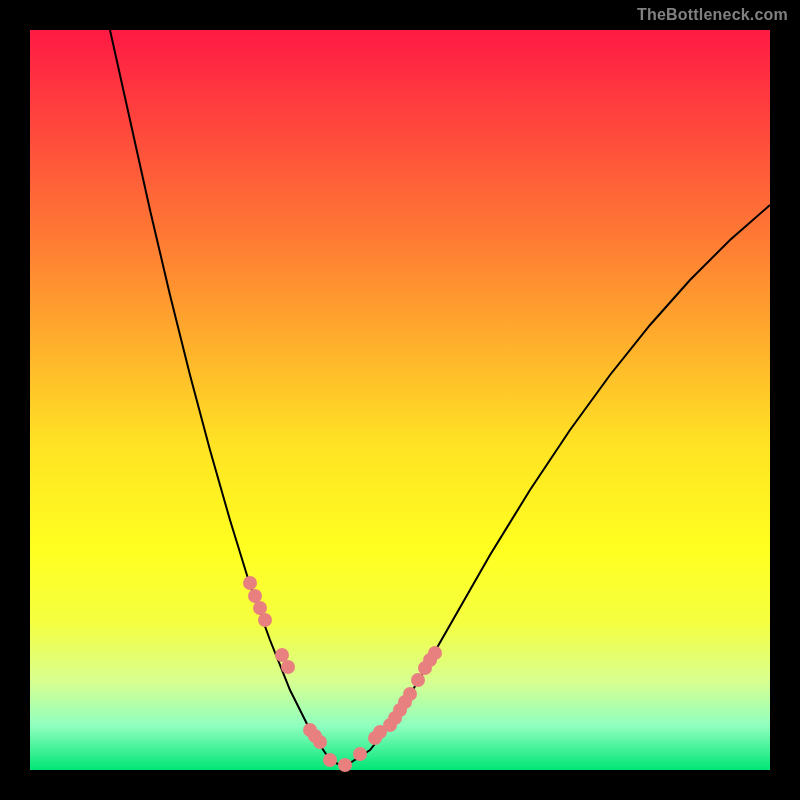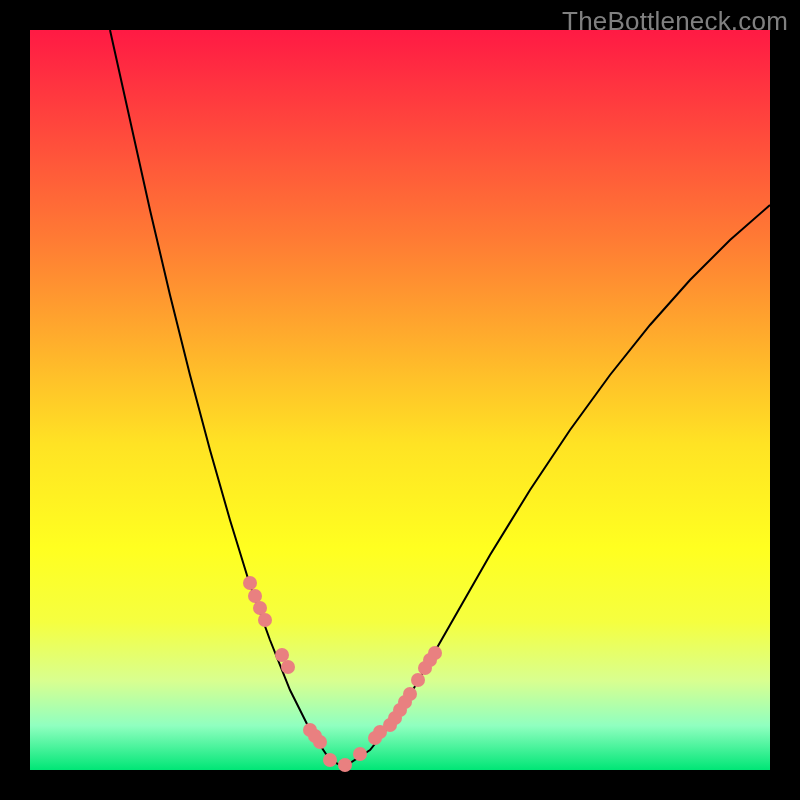--- a/index.html
+++ b/index.html
@@ -27,22 +27,22 @@
       #f5ff40 80%,
       #d8ff90 88%,
       #90ffc0 94%,
       #00e676 100%);
   }
   .attribution {
     position: absolute;
     top: 6px;
     right: 12px;
     color: #808080;
-    font-size: 26px;
-    font-weight: 400;
+    font-size: 16px;
+    font-weight: 700;
     letter-spacing: 0.2px;
   }
   svg.curve {
     position: absolute;
     left: 0;
     top: 0;
     width: 740px;
     height: 740px;
     overflow: visible;
   }

